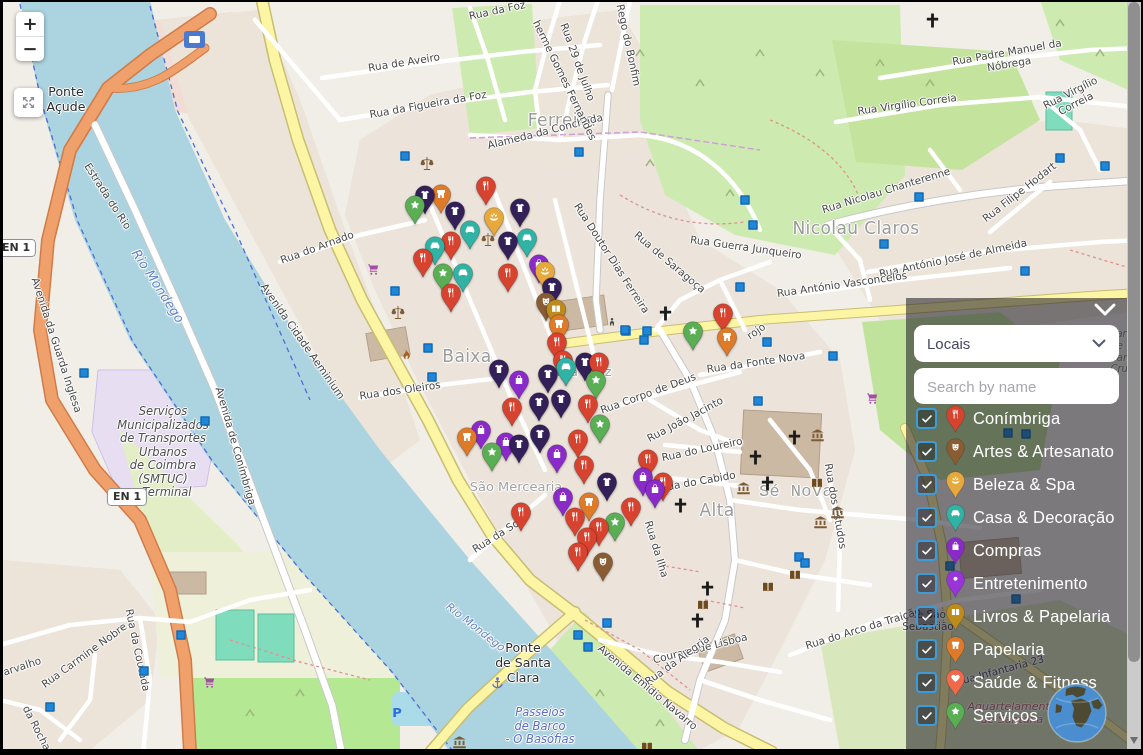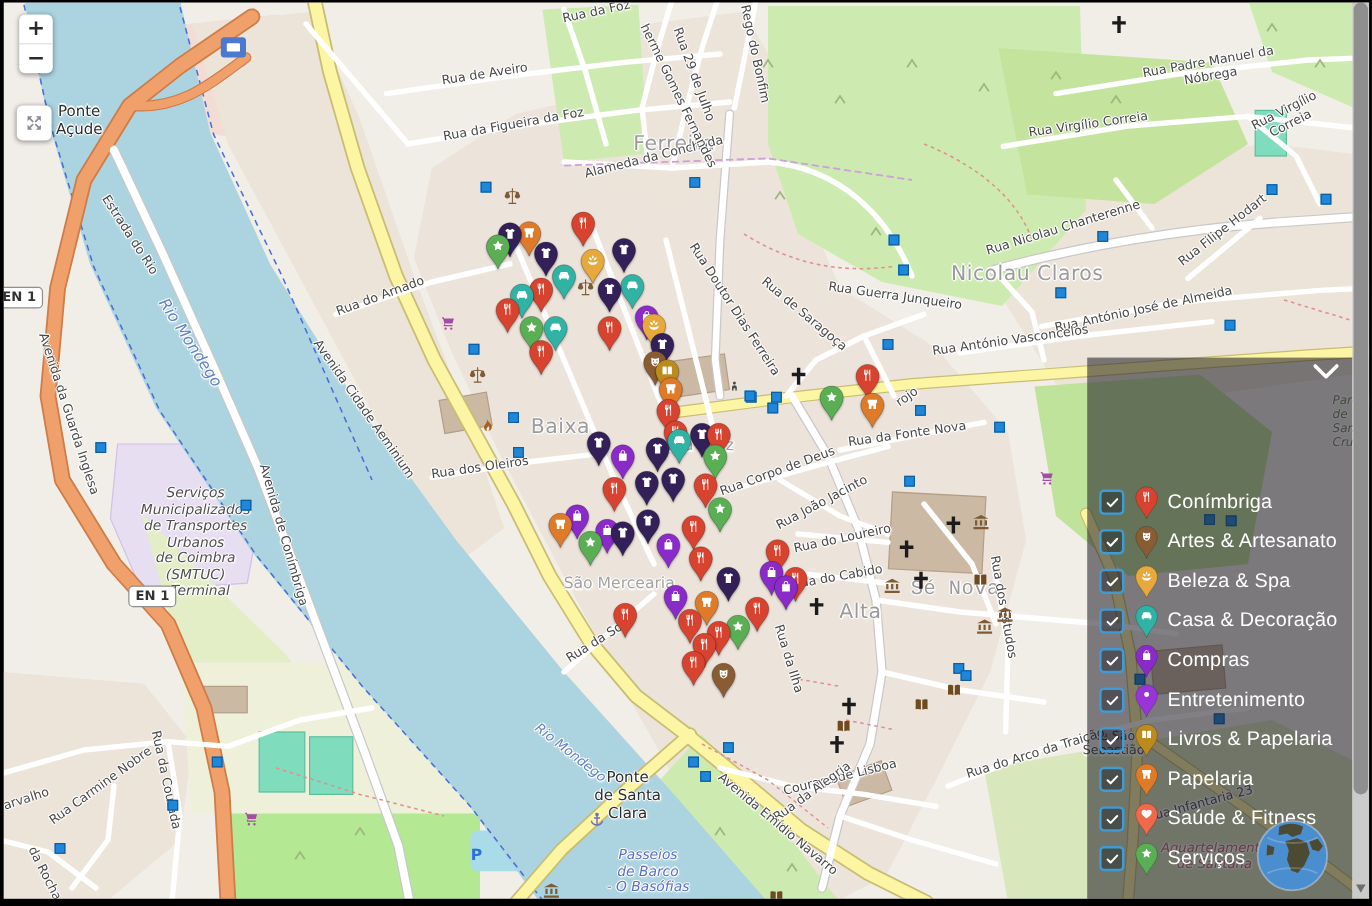--- a/index.html
+++ b/index.html
@@ -774,20 +774,27 @@
             <path d="M8 8l5 5M21 8l-5 5M8 21l5-5M21 21l-5-5"></path>
           </g>
       </svg>
     </div>
   </div>
 
   <aside id="panel">
     <svg class="collapse" width="24" height="15" viewBox="0 0 24 15">
       <polyline points="3,3 12,12 21,3" fill="none" stroke="#fff" stroke-width="3" stroke-linecap="round" stroke-linejoin="round"></polyline>
     </svg>
+    <div class="pselect">
+      <span>Locais</span>
+      <svg width="14" height="9" viewBox="0 0 14 9">
+        <polyline points="1.5,1.5 7,7 12.5,1.5" fill="none" stroke="#555a77" stroke-width="2" stroke-linecap="round"></polyline>
+      </svg>
+    </div>
+    <input id="searchbox" type="text" placeholder="Search by name" style="">
     <div id="cat-rows">
   <div class="crow">
     <div class="cbx">
       <svg width="12" height="12" viewBox="0 0 24 24">
               <path d="M4 12.5l5 5L20 6" fill="none" stroke="#fff" stroke-width="3.4" stroke-linecap="round" stroke-linejoin="round"></path>
             </svg>
     </div>
     <svg class="rpin" width="21" height="28" viewBox="0 0 30 42">
       <use href="#m-marker" fill="#d8432f" stroke="rgba(0,0,0,.25)" stroke-width="1"></use>
       <use href="#g-utensils" x="7.3" y="6" width="15.4" height="15.4" fill="#fff"></use>

